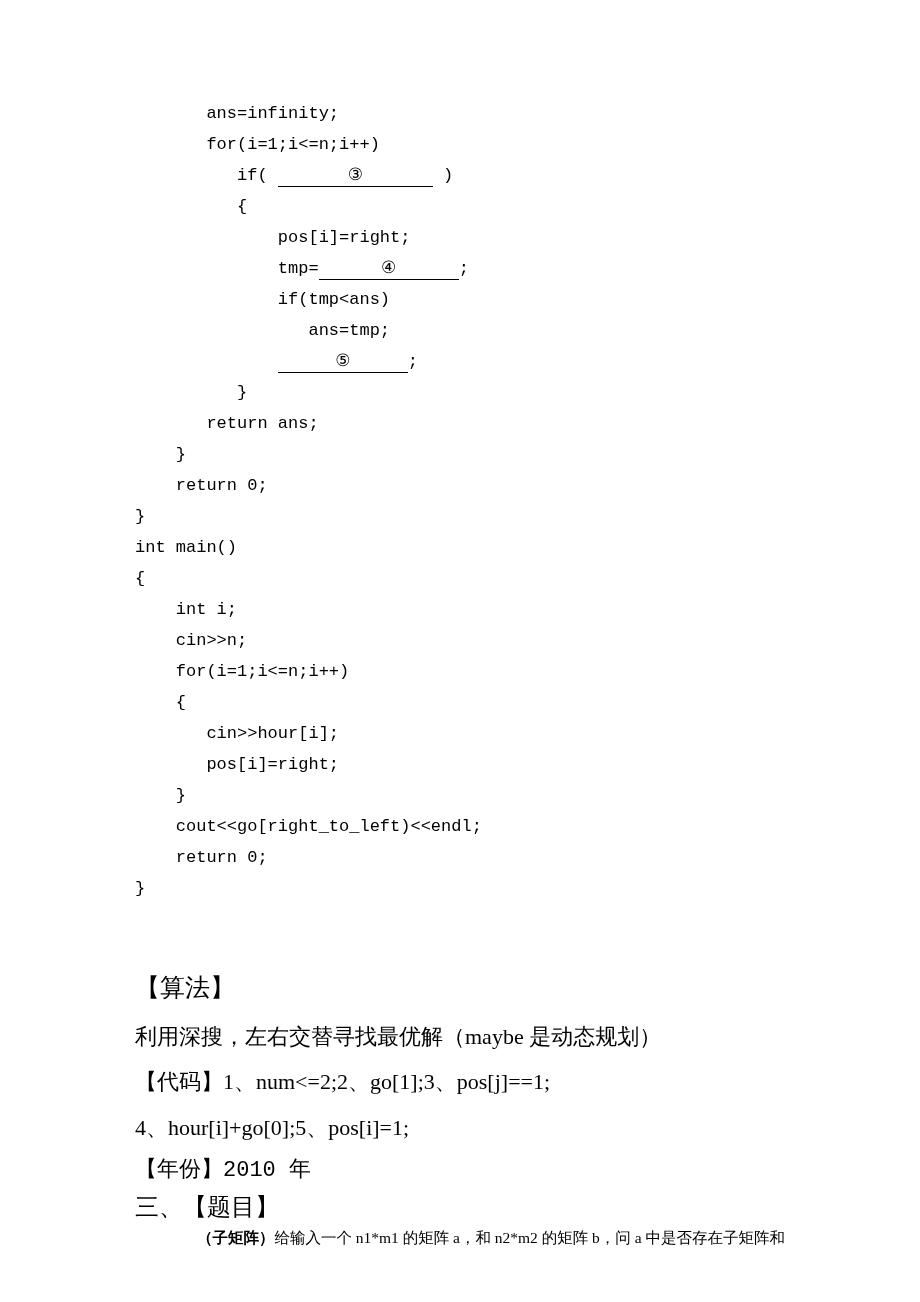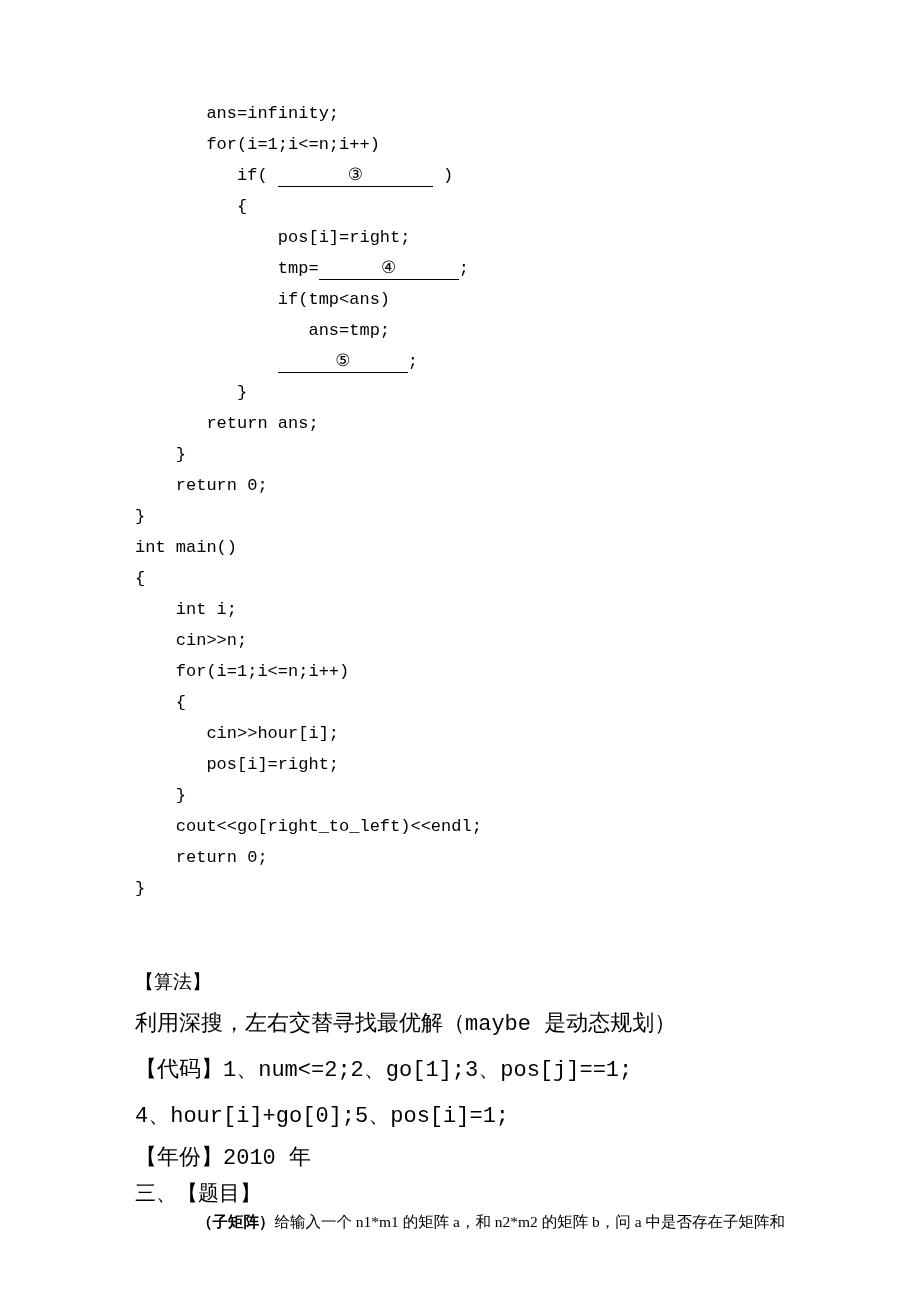--- a/index.html
+++ b/index.html
@@ -27,38 +27,38 @@
   .blank-155 { min-width: 155px; }
   .blank-140 { min-width: 140px; }
   .blank-130 { min-width: 130px; }
   .circled {
     display: inline-block;
     font-family: "SimSun", "宋体", serif;
     font-size: 17px;
   }
   .section-heading {
     font-family: "SimSun", "宋体", serif;
-    font-size: 19px;
+    font-size: 25px;
     line-height: 1.9;
     margin-bottom: 4px;
   }
   .body-text {
-    font-family: Liberation Mono, monospace;
+    font-family: Liberation Serif, serif;
     font-size: 22px;
     line-height: 1.9;
     margin-bottom: 4px;
   }
   .year-line {
     font-family: Liberation Mono, monospace;
     font-size: 22px;
     line-height: 1.6;
   }
   .problem-heading {
     font-family: "SimSun", "宋体", serif;
-    font-size: 21px;
+    font-size: 24px;
     line-height: 1.6;
   }
   .problem-body {
     font-family: "SimSun", "宋体", serif;
     font-size: 15.5px;
     line-height: 1.6;
     text-align: right;
   }
   .bold { font-weight: bold; }
 </style>

